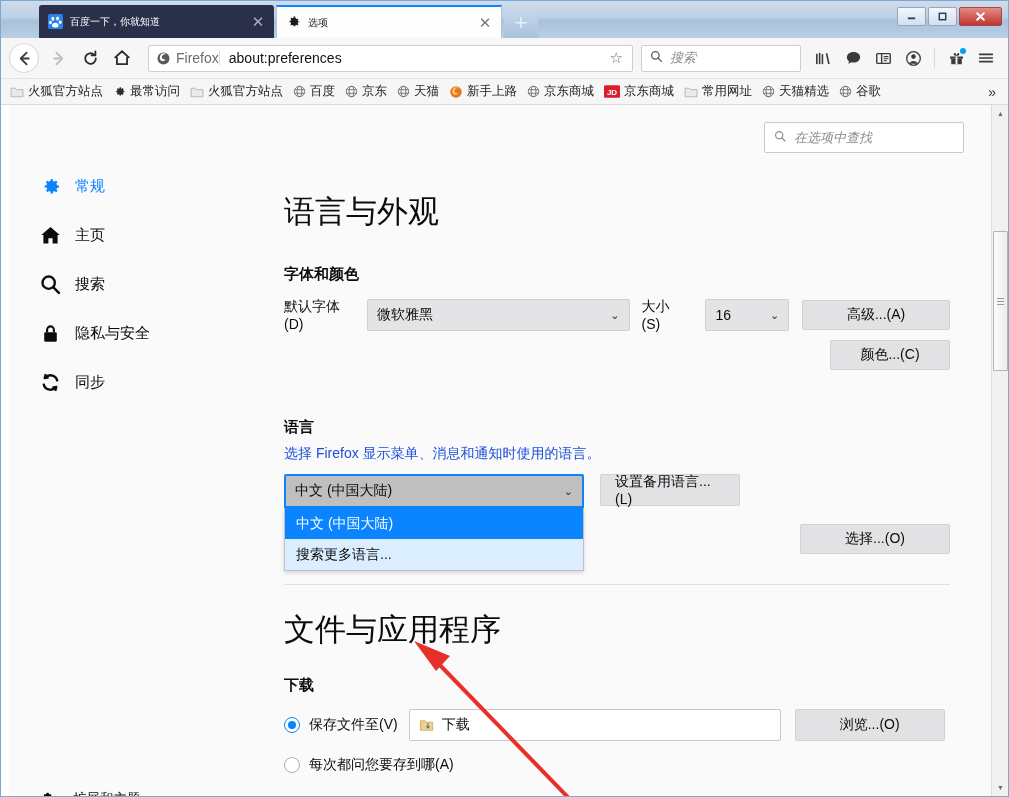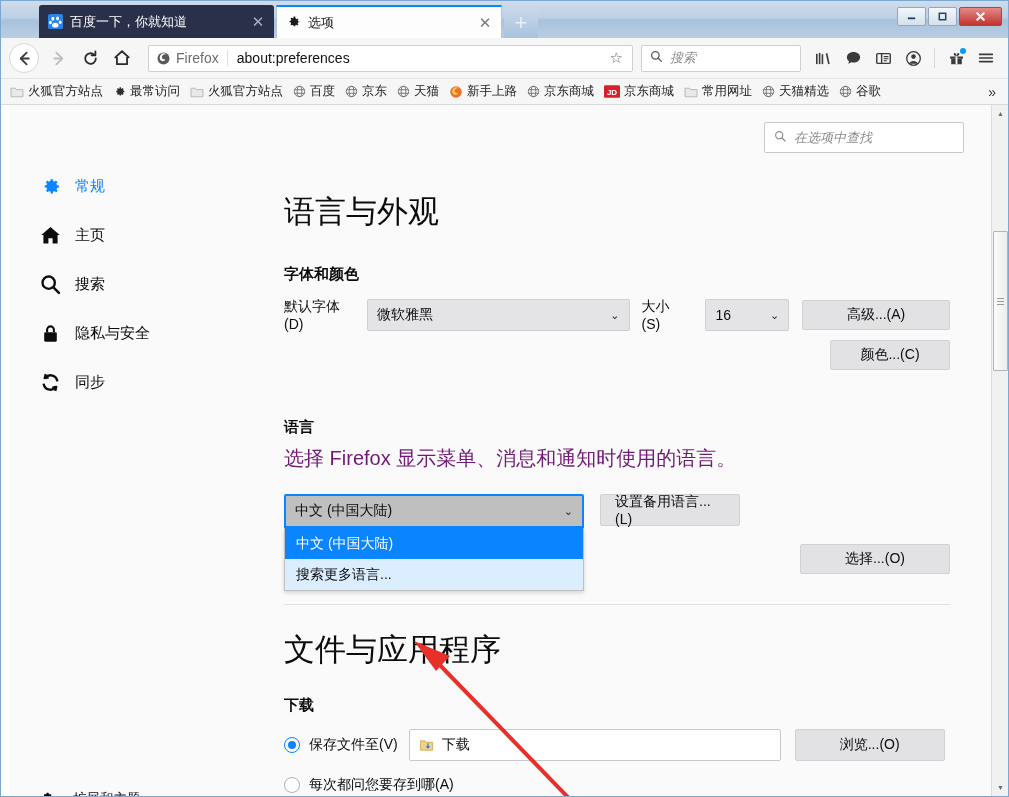--- a/index.html
+++ b/index.html
@@ -30,21 +30,21 @@
   }
   .tab.active{
     left:275px; width:226px;
     background:#fdfdfd; color:#1a1a1a;
     border-top:2px solid #0a84ff;
     border-left:1px solid #b6c6d8; border-right:1px solid #b6c6d8;
   }
   .tab .favicon{ width:16px; height:16px; flex:none;
                  display:flex; align-items:center; justify-content:center; }
   .tab .tab-title{ flex:1; white-space:nowrap; overflow:hidden;
-                   text-overflow:ellipsis; font-size:13px; }
+                   text-overflow:ellipsis; font-size:10px; }
   .tab .tab-close{ width:16px; height:16px; flex:none; opacity:.75;
                    display:flex; align-items:center; justify-content:center;
                    font-size:15px; line-height:1; }
   .tab.inactive .tab-close{ color:#d7dae6; }
   .tab.active .tab-close{ color:#4b4b4b; }
 
   .newtab{
     position:absolute; left:503px; top:6px; width:34px; height:31px;
     display:flex; align-items:center; justify-content:center;
     font-size:22px; color:#e9eff6; font-weight:300;
@@ -72,21 +72,21 @@
   .navicon.disabled{ color:#b9b9bb; }
   .navicon.back{ border:1px solid #d6d6d8; border-radius:50%;
                  width:30px; height:30px; margin-right:3px; background:#fff; }
 
   .urlbar{
     flex:1; height:27px; margin:0 8px 0 10px; background:#fff;
     border:1px solid #cfcfd3; border-radius:2px;
     display:flex; align-items:center; padding:0 7px; min-width:0;
   }
   .urlbar .brand{ display:flex; align-items:center; gap:5px; color:#6d6d70;
-                  font-size:14px; padding-right:8px; border-right:1px solid #dedee1; }
+                  font-size:14px; padding-right:0; border-right:1px solid #dedee1; }
   .urlbar .urltext{ flex:1; padding-left:9px; font-size:14px; color:#111;
                     white-space:nowrap; overflow:hidden; }
   .urlbar .star{ color:#6d6d70; font-size:15px; padding:0 2px; cursor:pointer; }
 
   .searchbar{
     width:160px; height:27px; background:#fff; border:1px solid #cfcfd3;
     border-radius:2px; display:flex; align-items:center; gap:7px;
     padding:0 8px; margin-right:8px;
   }
   .searchbar .ph{ font-size:13px; color:#8d8d90; font-style:italic; }
@@ -150,21 +150,21 @@
     color:#0c0c0d; cursor:pointer;
   }
   .sel .chev{ font-size:11px; color:#2b2b2b; margin-left:8px; }
 
   .btn{
     height:30px; background:#e2e2e4; border:1px solid #d2d2d4;
     border-radius:2px; font-size:14px; color:#0c0c0d; cursor:pointer;
     display:flex; align-items:center; justify-content:center; padding:0 14px;
   }
 
-  .desc{ font-size:20px; color:#701a75; margin-bottom:22px; }
+  .desc{ font-size:14px; color:#1d4ed8; margin-bottom:11px; }
 
   
   .langwrap{ position:relative; width:300px; }
   .sel.open{
     background:#bfbfbf; border:2px solid #0a84ff; height:34px;
     border-bottom-left-radius:0; border-bottom-right-radius:0;
   }
   .popup{
     position:absolute; left:0; top:34px; width:300px;
     background:#fff; border:1px solid #c0c0c0; border-top:none; z-index:30;

